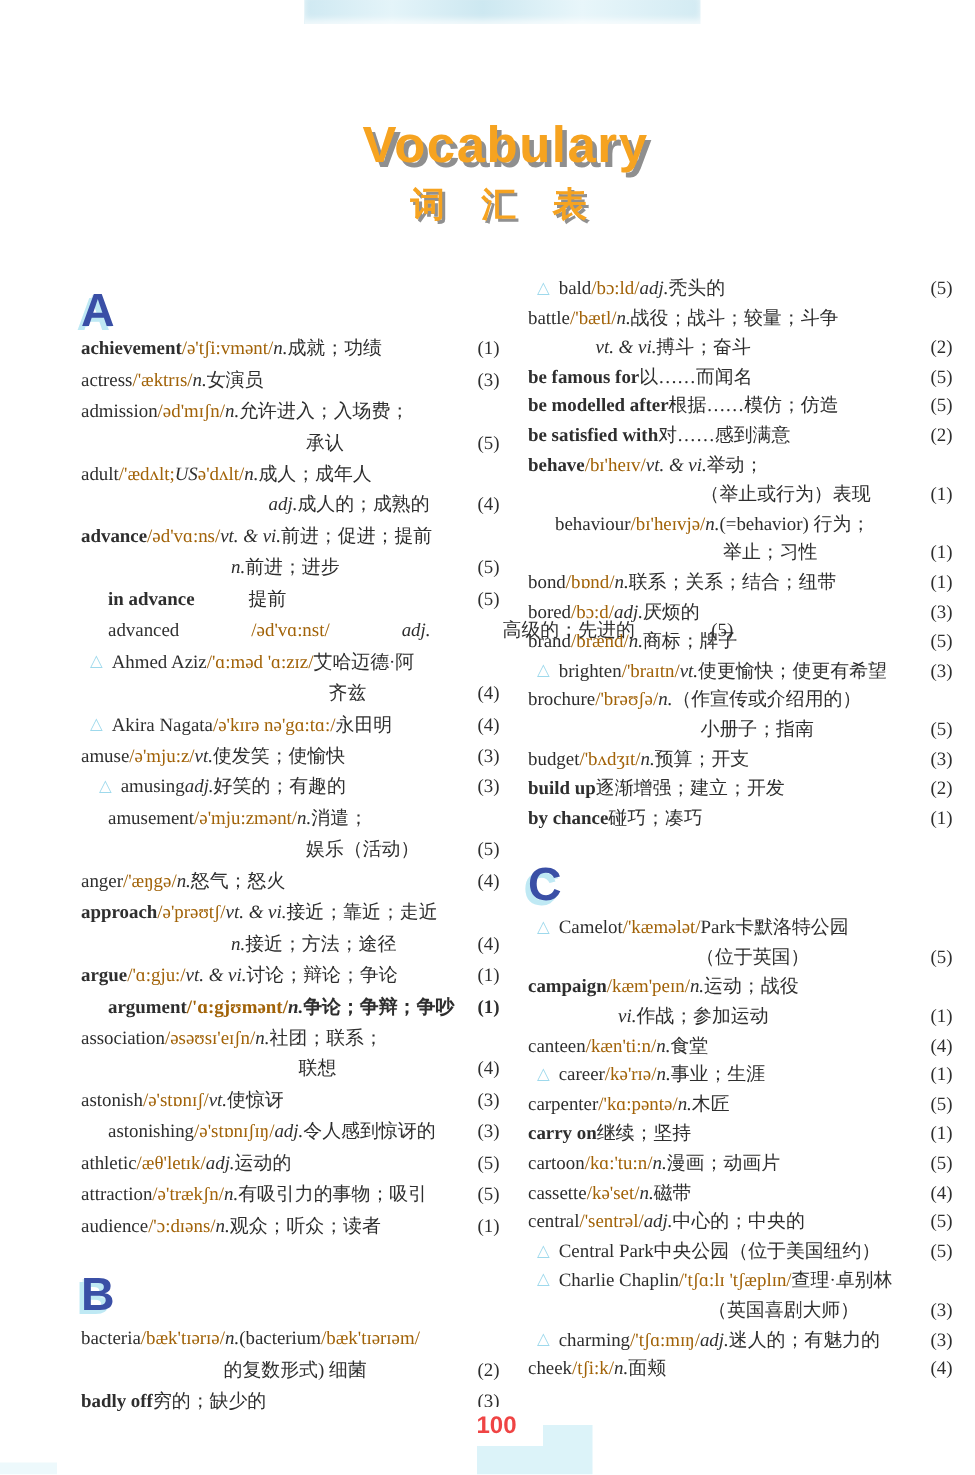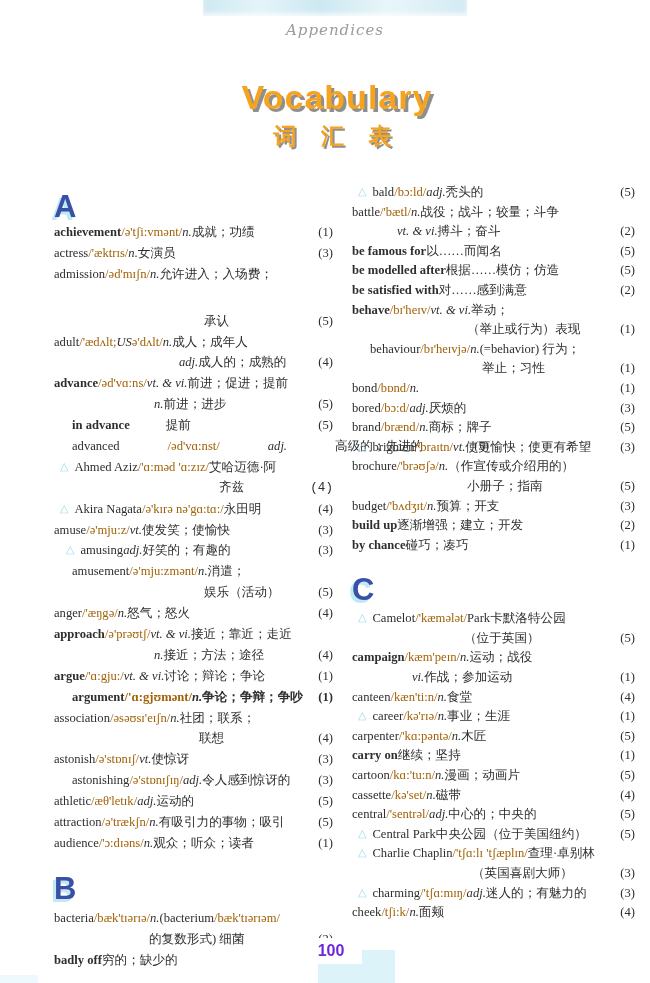--- a/index.html
+++ b/index.html
@@ -92,35 +92,34 @@
   
   .pageband{
     position:absolute;left:318px;top:950px;width:77px;height:33px;
     background:#dcf3f9;
   }
   .pagenum{
     position:absolute;left:300px;top:938px;width:62px;height:26px;
     background:#ffffff;
     text-align:center;line-height:26px;
     font-family:"Liberation Sans",sans-serif;
-    font-weight:bold;font-size:16px;color:#6d28d9;
+    font-weight:bold;font-size:16px;color:#ef4444;
   }
   .corner{
     position:absolute;left:0;top:975px;width:38px;height:8px;
     background:#edf9fc;
   }
 </style>
 </head>
 <body>
 
 <div class="page">
 
   <div class="top-band">
     <div class="band-strip"></div>
-    <div class="band-label">Appendices</div>
   </div>
 
   <div class="title-en">Vocabulary</div>
   <div class="title-zh">词 汇 表</div>
 
   <div class="col col-left" id="col-left">
       <div class="letter-block">
         <span class="letter-glyph">A</span>
       </div>
       <div class="line">
@@ -136,21 +135,21 @@
         <span class="seg-i">n.</span>
         <span class="seg-c"> 女演员</span>
         <span class="num">(3)</span>
       </div>
       <div class="line">
         <span class="seg-w">admission</span>
         <span class="seg-p"> /əd'mɪʃn/ </span>
         <span class="seg-i">n.</span>
         <span class="seg-c"> 允许进入；入场费；</span>
       </div>
-      <div class="line" style="padding-left: 150px; margin-top: 26px;">
+      <div class="line" style="padding-left: 150px;">
         <span class="seg-c">承认</span>
         <span class="num">(5)</span>
       </div>
       <div class="line">
         <span class="seg-w">adult</span>
         <span class="seg-p"> /'ædʌlt; </span>
         <span class="seg-i">US</span>
         <span class="seg-p"> ə'dʌlt/ </span>
         <span class="seg-i">n.</span>
         <span class="seg-c"> 成人；成年人</span>
@@ -182,21 +181,21 @@
         <span class="seg-i">adj.</span>
         <span class="seg-c"> 高级的；先进的</span>
         <span class="num">(5)</span>
       </div>
       <div class="line" style="padding-left: 6px;">
         <span class="tri">△</span>
         <span class="seg-w">Ahmed Aziz</span>
         <span class="seg-p"> /'ɑ:məd 'ɑ:zɪz/ </span>
         <span class="seg-c">艾哈迈德·阿</span>
       </div>
-      <div class="line" style="padding-left: 165px; font-family: Liberation Mono, monospace;">
+      <div class="line" style="padding-left: 165px;">
         <span class="seg-c">齐兹</span>
         <span class="num">(4)</span>
       </div>
       <div class="line" style="padding-left: 6px;">
         <span class="tri">△</span>
         <span class="seg-w">Akira Nagata</span>
         <span class="seg-p"> /ə'kɪrə nə'gɑ:tɑ:/ </span>
         <span class="seg-c">永田明</span>
         <span class="num">(4)</span>
       </div>
@@ -374,20 +373,21 @@
         <span class="seg-c"> (=behavior) 行为；</span>
       </div>
       <div class="line" style="padding-left: 130px;">
         <span class="seg-c">举止；习性</span>
         <span class="num">(1)</span>
       </div>
       <div class="line">
         <span class="seg-w">bond</span>
         <span class="seg-p"> /bɒnd/ </span>
         <span class="seg-i">n.</span>
+        <span class="seg-c"> 联系；关系；结合；纽带</span>
         <span class="num">(1)</span>
       </div>
       <div class="line">
         <span class="seg-w">bored</span>
         <span class="seg-p"> /bɔ:d/ </span>
         <span class="seg-i">adj.</span>
         <span class="seg-c"> 厌烦的</span>
         <span class="num">(3)</span>
       </div>
       <div class="line">

